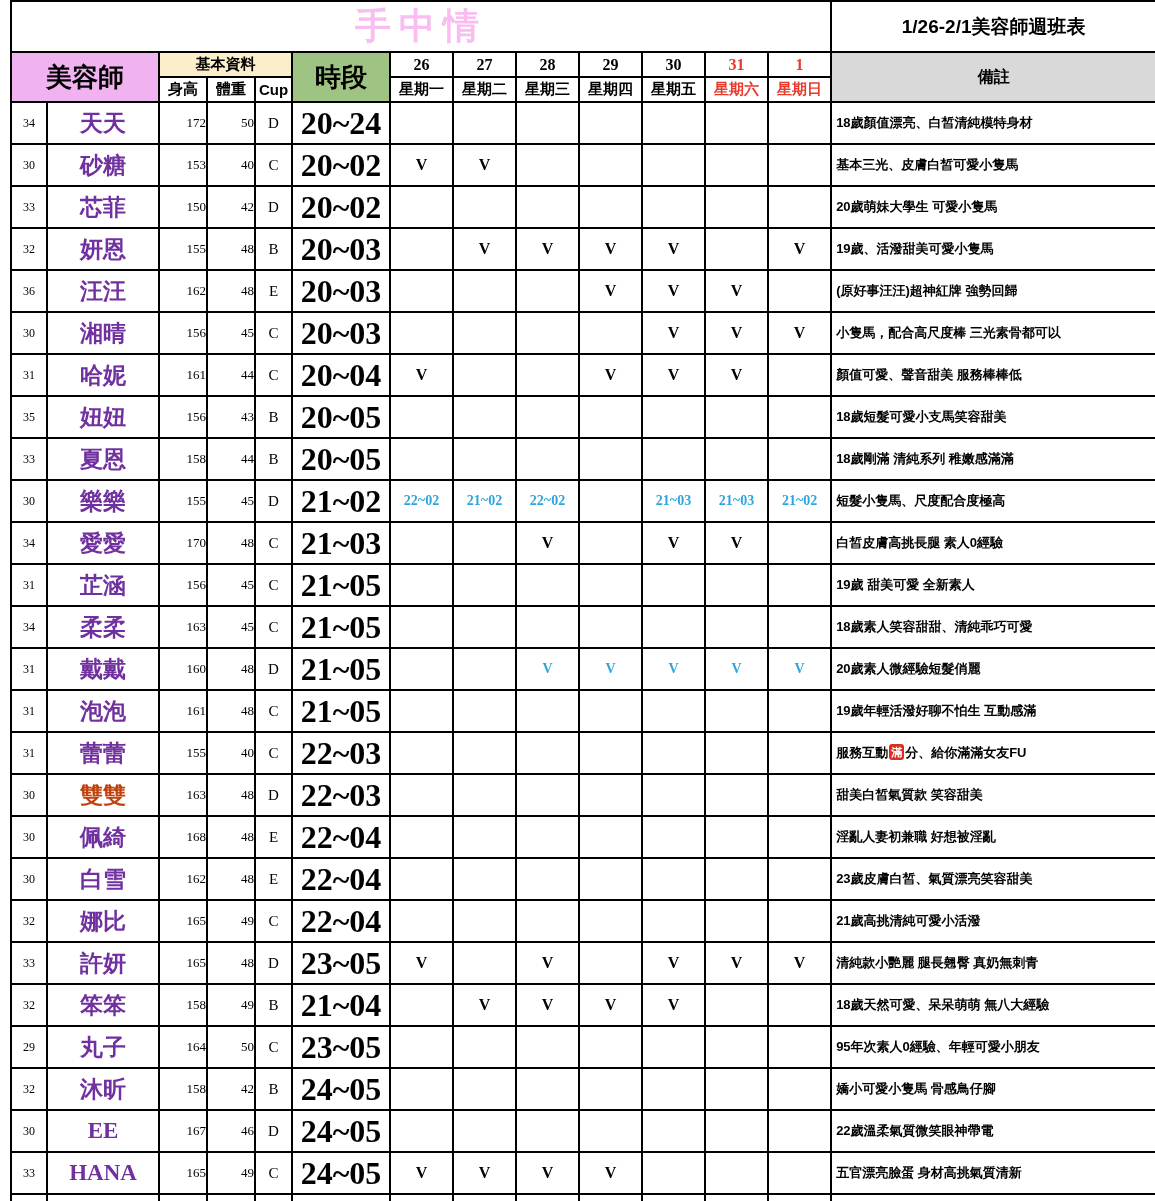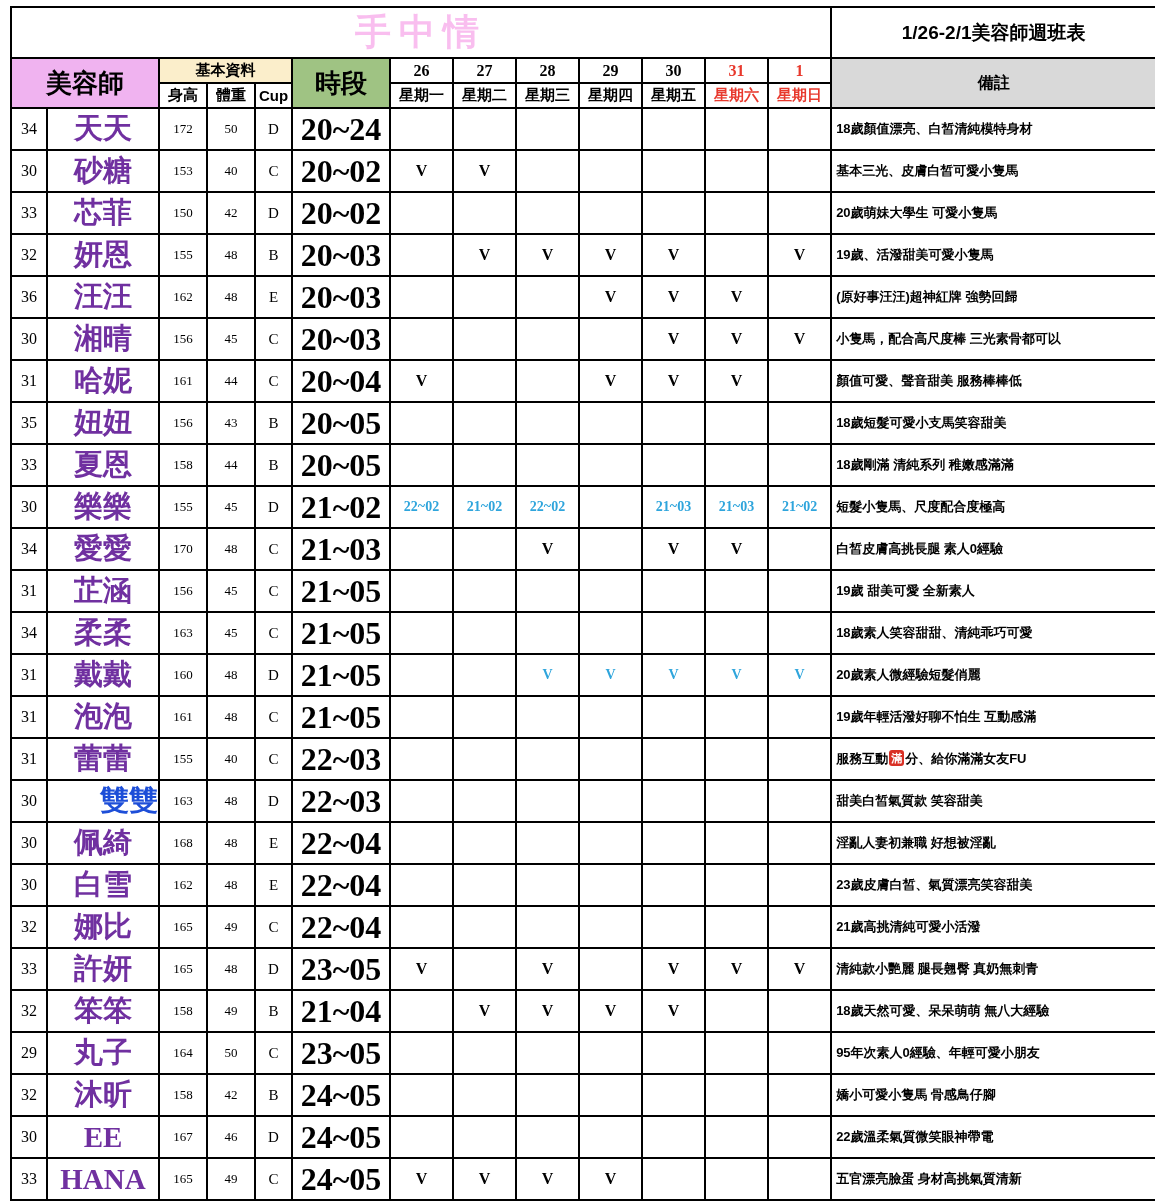--- a/index.html
+++ b/index.html
@@ -1,38 +1,38 @@
 <!DOCTYPE html>
 <html><head>
 <meta charset="utf-8">
 <style>
   * { box-sizing: border-box; }
   html,body { margin:0; padding:0; background:#fff; }
   body { font-family:"Liberation Sans","DejaVu Sans",sans-serif; }
-  .sheet { width:1155px; height:1201px; overflow:hidden; padding:6px 0 0 10px; background:#fff; }
+  .sheet { width:1155px; height:1201px; overflow:hidden; padding:0 0 0 10px; background:#fff; }
   table { border-collapse:collapse; table-layout:fixed; width:1145px; }
   td, th { border:2px solid #000; padding:0; overflow:hidden; white-space:nowrap; text-align:center; vertical-align:middle; }
   
   tr.title-row td { border-top:2px solid #000; }
   .main-title { font-size:36px; font-weight:bold; letter-spacing:8px; }
   .sub-title { font-size:19px; font-weight:bold; color:#000; }
   
   th { font-weight:bold; }
   .h-staff { font-size:26px;margin-left:9px; }
   .h-basic { font-size:15px; }
   .h-sub { font-size:15px; background:#fff; }
   .h-time { font-size:26px; }
   .h-date { font-size:16px; font-family:"Liberation Serif","DejaVu Serif",serif; }
   .h-week { font-size:15px; }
   .h-remark { font-size:16px; }
   .red-text { color:#E8392D; }
   
-  td.c-age { font-size:16px; font-family:"Liberation Serif","DejaVu Serif",serif; }
-  td.c-name { font-size:29px; font-weight:bold; font-family:"Liberation Serif","DejaVu Serif",serif; }
-  td.c-hw { font-size:13px; font-family:"Liberation Serif","DejaVu Serif",serif; }
+  td.c-age { font-size:12px; font-family:"Liberation Serif","DejaVu Serif",serif; }
+  td.c-name { font-size:23px; font-weight:bold; font-family:"Liberation Serif","DejaVu Serif",serif; }
+  td.c-hw { font-size:13px; font-family:"Liberation Serif","DejaVu Serif",serif;text-align:right; }
   td.c-cup { font-size:15px; font-family:"Liberation Serif","DejaVu Serif",serif; }
   td.c-time { font-size:32px; font-weight:bold; font-family:"Liberation Serif","DejaVu Serif",serif; }
   td.c-day { font-size:16px; font-weight:bold; font-family:"Liberation Serif","DejaVu Serif",serif; }
   td.c-day.blue { font-size:14px;border-radius:6px; }
   td.c-remark { font-size:13px; font-weight:bold; text-align:left; padding-left:4px; }
   .badge { display:inline-block; color:#fff; font-size:11px; font-weight:bold; line-height:14px; padding:1px 2px; border-radius:3px; vertical-align:1px; margin:0 1px; }
 </style>
 </head>
 <body>
 
@@ -337,21 +337,21 @@
           <td class="c-day"></td>
           <td class="c-day"></td>
           <td class="c-day"></td>
           <td class="c-day"></td>
           <td class="c-day"></td>
           <td class="c-day"></td>
           <td class="c-remark"><span>服務互動</span><span class="badge" style="background: rgb(217, 48, 37);">滿</span><span>分、給你滿滿女友FU</span></td>
         </tr>
         <tr style="height: 42px;">
           <td class="c-age">30</td>
-          <td class="c-name" style="color: #1d4ed8; text-align: right;">雙雙</td>
+          <td class="c-name" style="color: #c2410c;">雙雙</td>
           <td class="c-hw">163</td>
           <td class="c-hw">48</td>
           <td class="c-cup">D</td>
           <td class="c-time">22~03</td>
           <td class="c-day"></td>
           <td class="c-day"></td>
           <td class="c-day"></td>
           <td class="c-day"></td>
           <td class="c-day"></td>
           <td class="c-day"></td>

